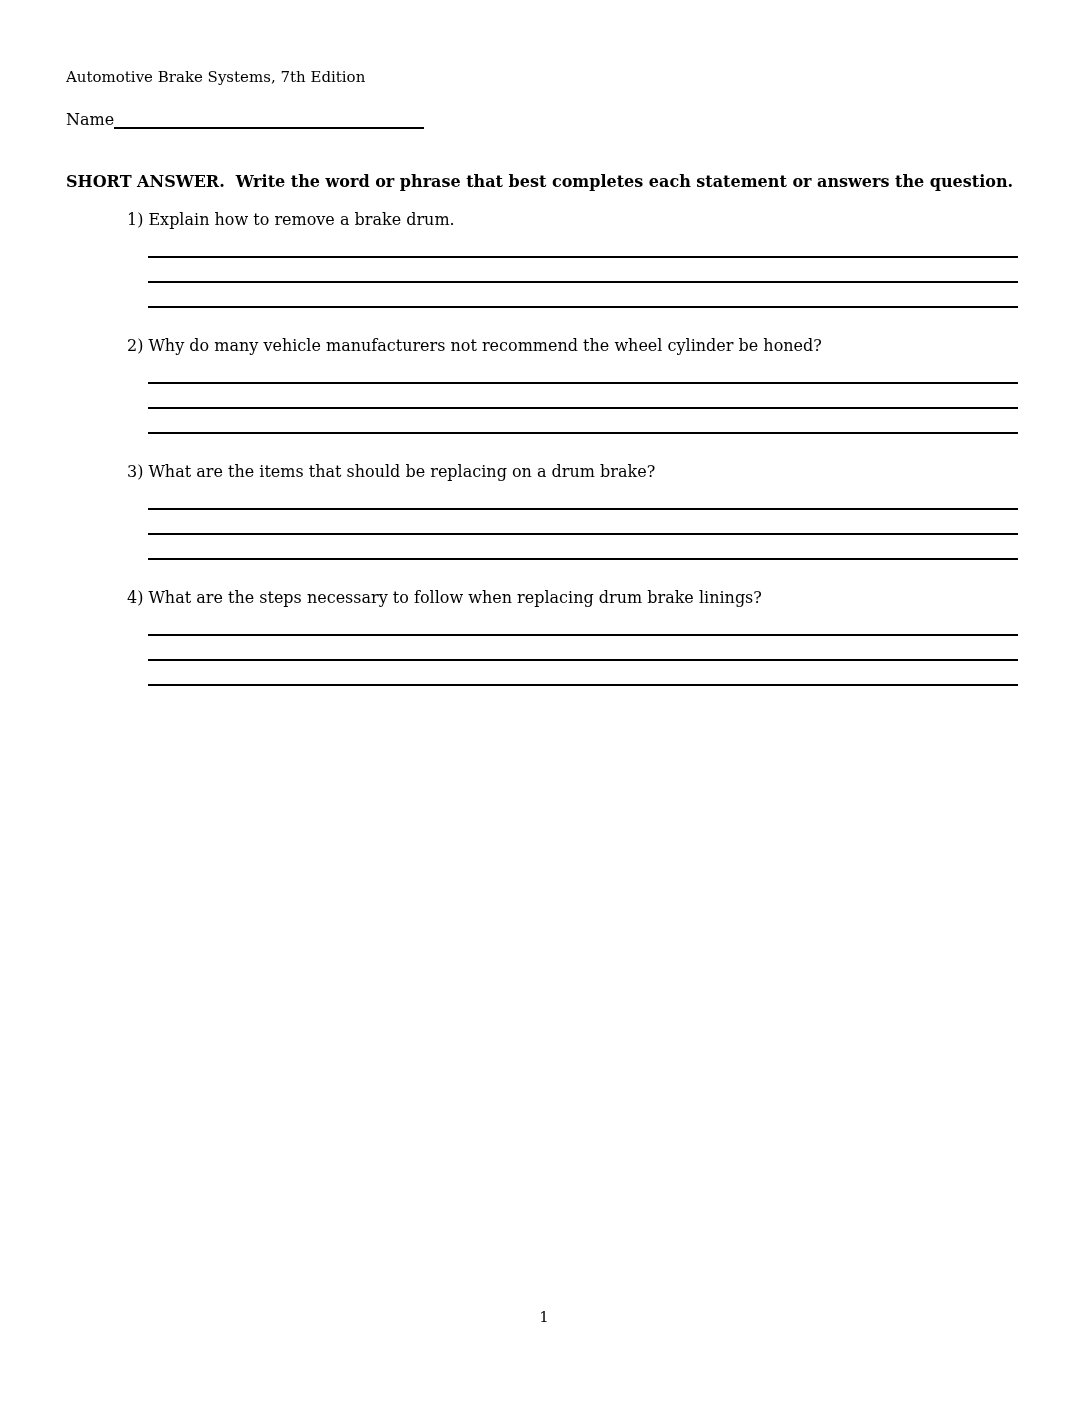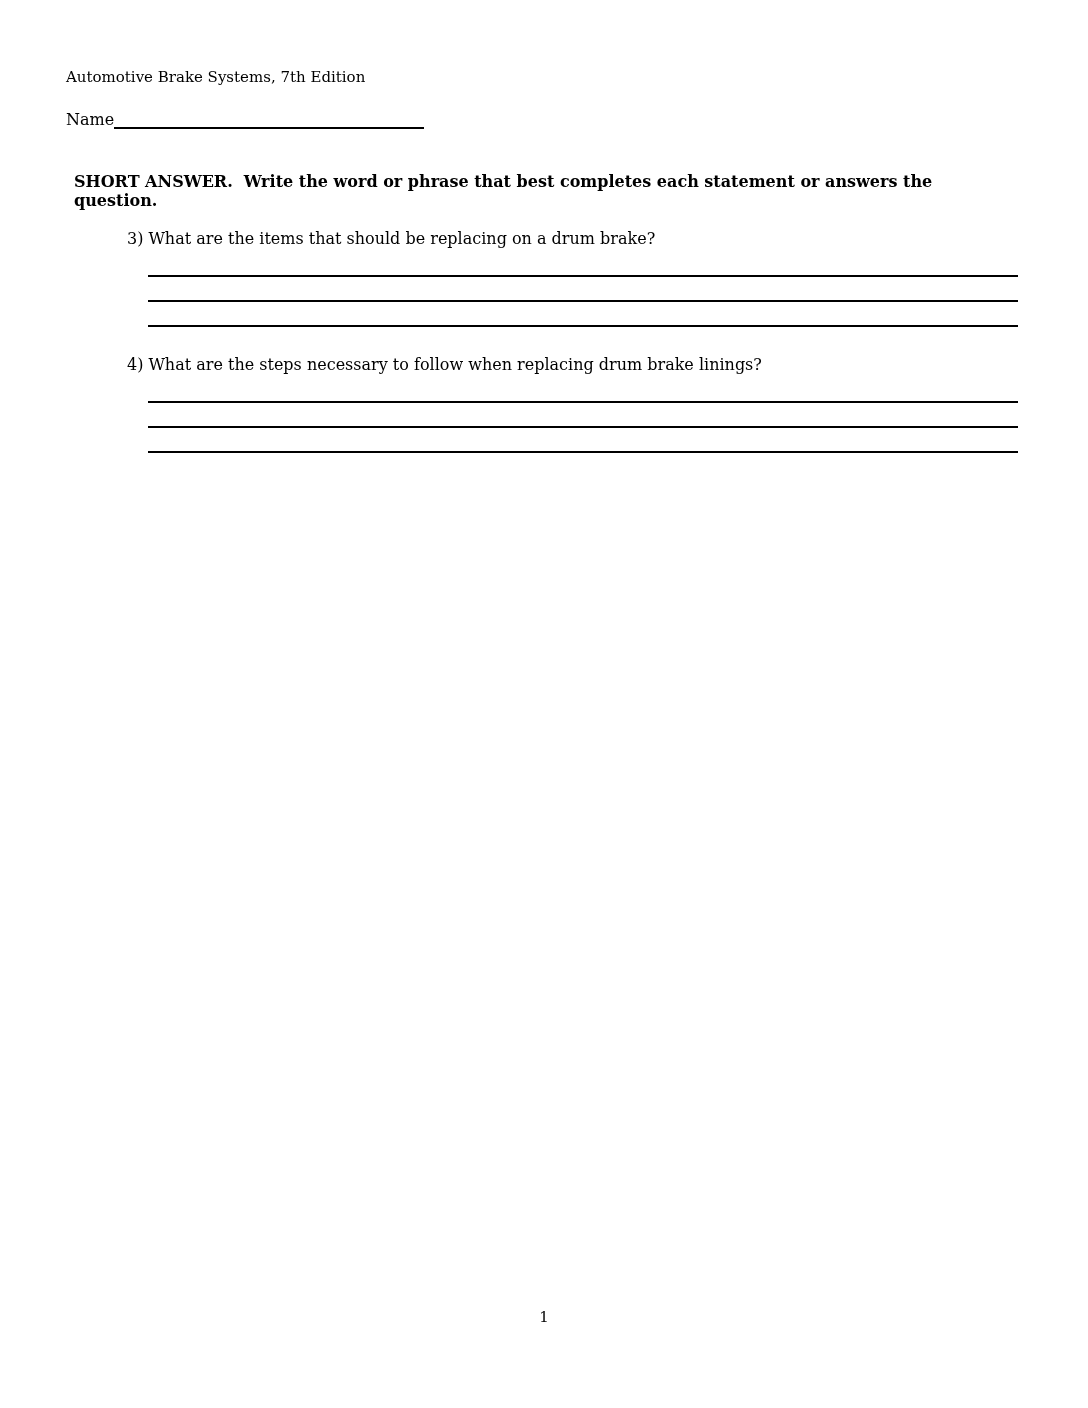--- a/index.html
+++ b/index.html
@@ -34,21 +34,20 @@
     width: 310px;
     height: 16px;
     border-bottom: 2px solid #000000;
   }
   .section-heading {
     margin-top: 42px;
     font-size: 16px;
     line-height: 19px;
     font-weight: bold;
     white-space: pre-wrap;
-    margin-left: 8px;
   }
   .questions {
     margin-top: 19px;
   }
   .question {
     margin-bottom: 28px;
   }
   .question-line {
     margin-left: 61px;
     font-size: 16px;
@@ -86,21 +85,41 @@
   </div>
 
   <div class="name-row">
     <span>Name</span>
       <span class="name-line"></span>
   </div>
 
   <div class="section-heading">SHORT ANSWER.  Write the word or phrase that best completes each statement or answers the question.</div>
 
   <div class="questions">
+  <div class="question">
+    <div class="question-line">
+      <span class="question-number">1)</span><span>Explain how to remove a brake drum.</span>
+    </div>
+    <div class="answer-lines">
+          <div class="answer-line"></div>
+          <div class="answer-line"></div>
+          <div class="answer-line"></div>
+        </div>
+  </div>
 
+  <div class="question">
+    <div class="question-line">
+      <span class="question-number">2)</span><span>Why do many vehicle manufacturers not recommend the wheel cylinder be honed?</span>
+    </div>
+    <div class="answer-lines">
+          <div class="answer-line"></div>
+          <div class="answer-line"></div>
+          <div class="answer-line"></div>
+        </div>
+  </div>
 
   <div class="question">
     <div class="question-line">
       <span class="question-number">3)</span><span>What are the items that should be replacing on a drum brake?</span>
     </div>
     <div class="answer-lines">
           <div class="answer-line"></div>
           <div class="answer-line"></div>
           <div class="answer-line"></div>
         </div>

